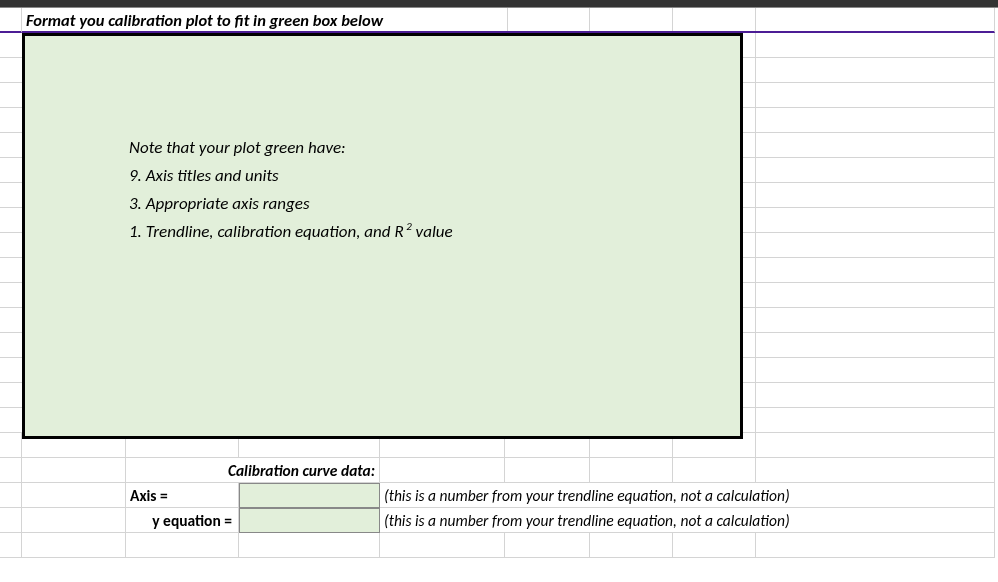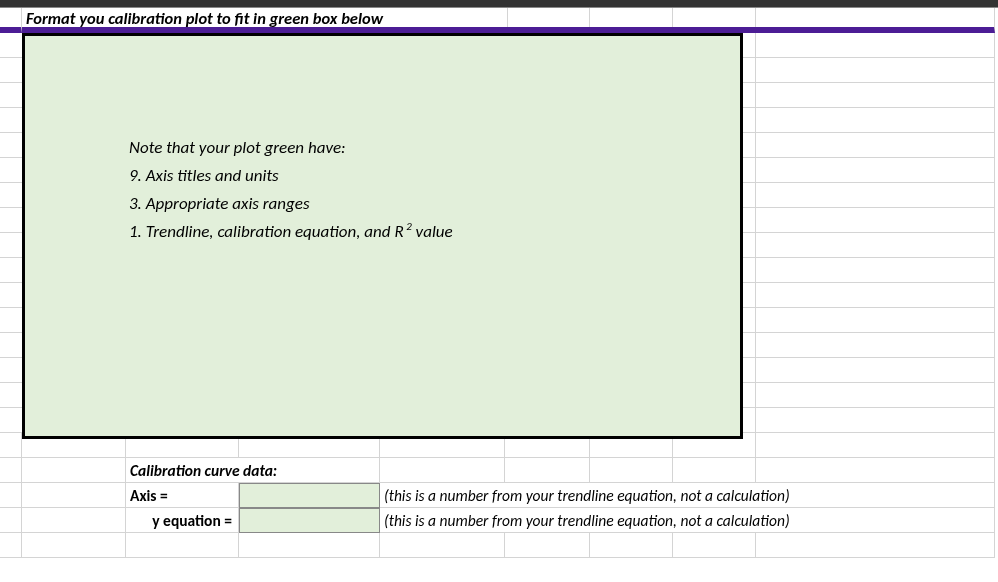--- a/index.html
+++ b/index.html
@@ -29,21 +29,21 @@
       padding: 2px 4px;
       font-size: 15px;
       overflow: visible;
       white-space: nowrap;
       display: flex;
       align-items: center;
     }
     .header-cell {
       font-weight: bold;
       font-style: italic;
-      border-bottom: 6px solid #4c1d95;
+      border-bottom: 2px solid #4c1d95;
       font-size: 16.5px;
     }
     .green-box {
       position: absolute;
       left: 22px;
       top: 25px;
       width: 721px;
       height: 406px;
       background: #e2efda;
       border: 3px solid #000;
@@ -60,20 +60,21 @@
       color: #000;
     }
     .note-block sup {
       font-size: 11px;
       vertical-align: super;
     }
     .bold-italic {
       font-weight: bold;
       font-style: italic;
       font-size: 15.5px;
+      justify-content: flex-end;
     }
     .label-cell {
       font-weight: bold;
       font-size: 15.5px;
     }
     .input-cell {
       background: #e2efda;
       border: 1px solid #888;
     }
     .desc-cell {

